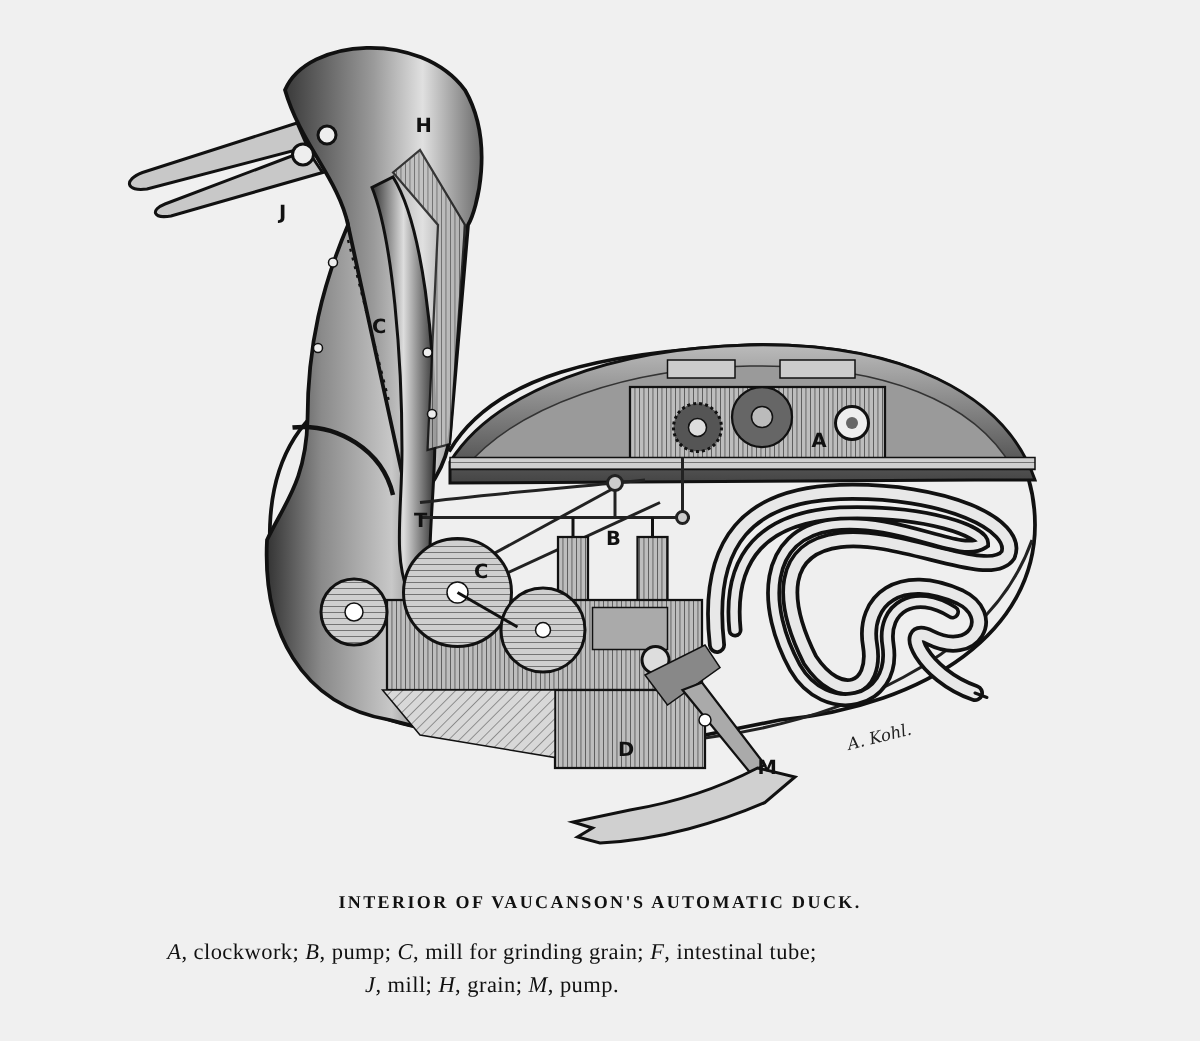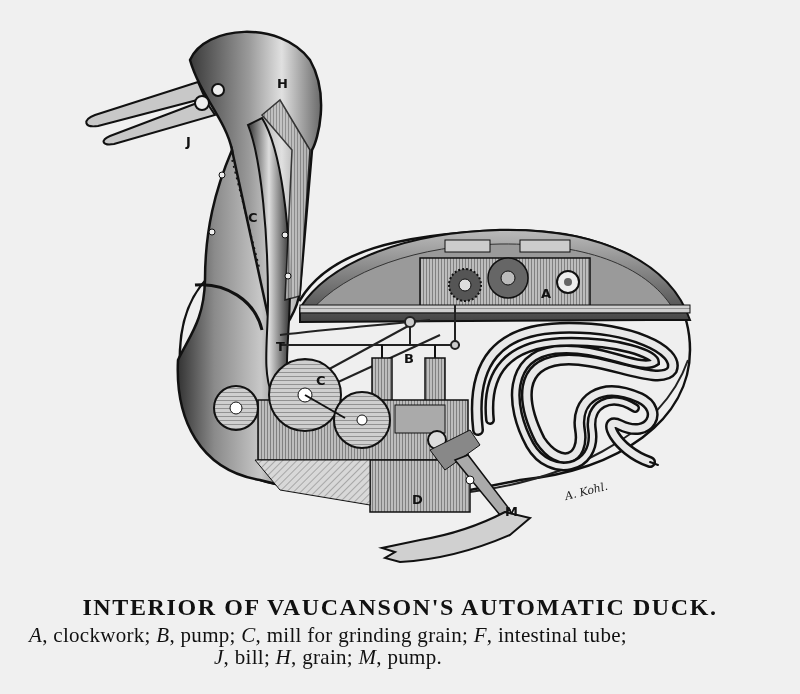--- a/index.html
+++ b/index.html
@@ -11,27 +11,27 @@
     position: relative;
   }
   .figure { position: absolute; left: 0; top: 0; width: 800px; height: 590px; }
   .figure svg { width: 800px; height: 590px; display: block; }
   .lbl { font-family: "DejaVu Sans", sans-serif; font-weight: bold; font-size: 13px; fill: #111; }
   .sig { font-family: "DejaVu Serif", serif; font-style: italic; font-size: 11px; fill: #222; }
   .caption-title {
     position: absolute; left: 0; width: 800px; top: 594px;
     text-align: center;
     font-family: "Liberation Serif", serif;
-    font-weight: bold; font-size: 24px; letter-spacing: 1.6px;
+    font-weight: bold; font-size: 12px; letter-spacing: 1.6px;
   }
   .caption-body {
     position: absolute; left: 0; width: 656px; top: 624px;
     text-align: center;
     font-family: "Liberation Serif", serif;
-    font-size: 21px; line-height: 22px; letter-spacing: 0.3px;
+    font-size: 15px; line-height: 22px; letter-spacing: 0.3px;
   }
   .caption-body i { font-style: italic; }
 </style>
 </head>
 <body>
 
 <div class="figure">
   <svg viewBox="0 0 800 590" xmlns="http://www.w3.org/2000/svg">
     <defs>
       <pattern id="hatch" width="4" height="4" patternUnits="userSpaceOnUse">
@@ -192,17 +192,17 @@
 <div class="caption-title">INTERIOR OF VAUCANSON'S AUTOMATIC DUCK.</div>
 
 <div class="caption-body">
   <div>
     <i>A</i><span>, clockwork; </span>
     <i>B</i><span>, pump; </span>
     <i>C</i><span>, mill for grinding grain; </span>
     <i>F</i><span>, intestinal tube;</span>
   </div>
   <div>
-    <i>J</i><span>, bill; </span>
+    <i>J</i><span>, mill; </span>
     <i>H</i><span>, grain; </span>
     <i>M</i><span>, pump.</span>
   </div>
 </div>
 
 </body></html>

